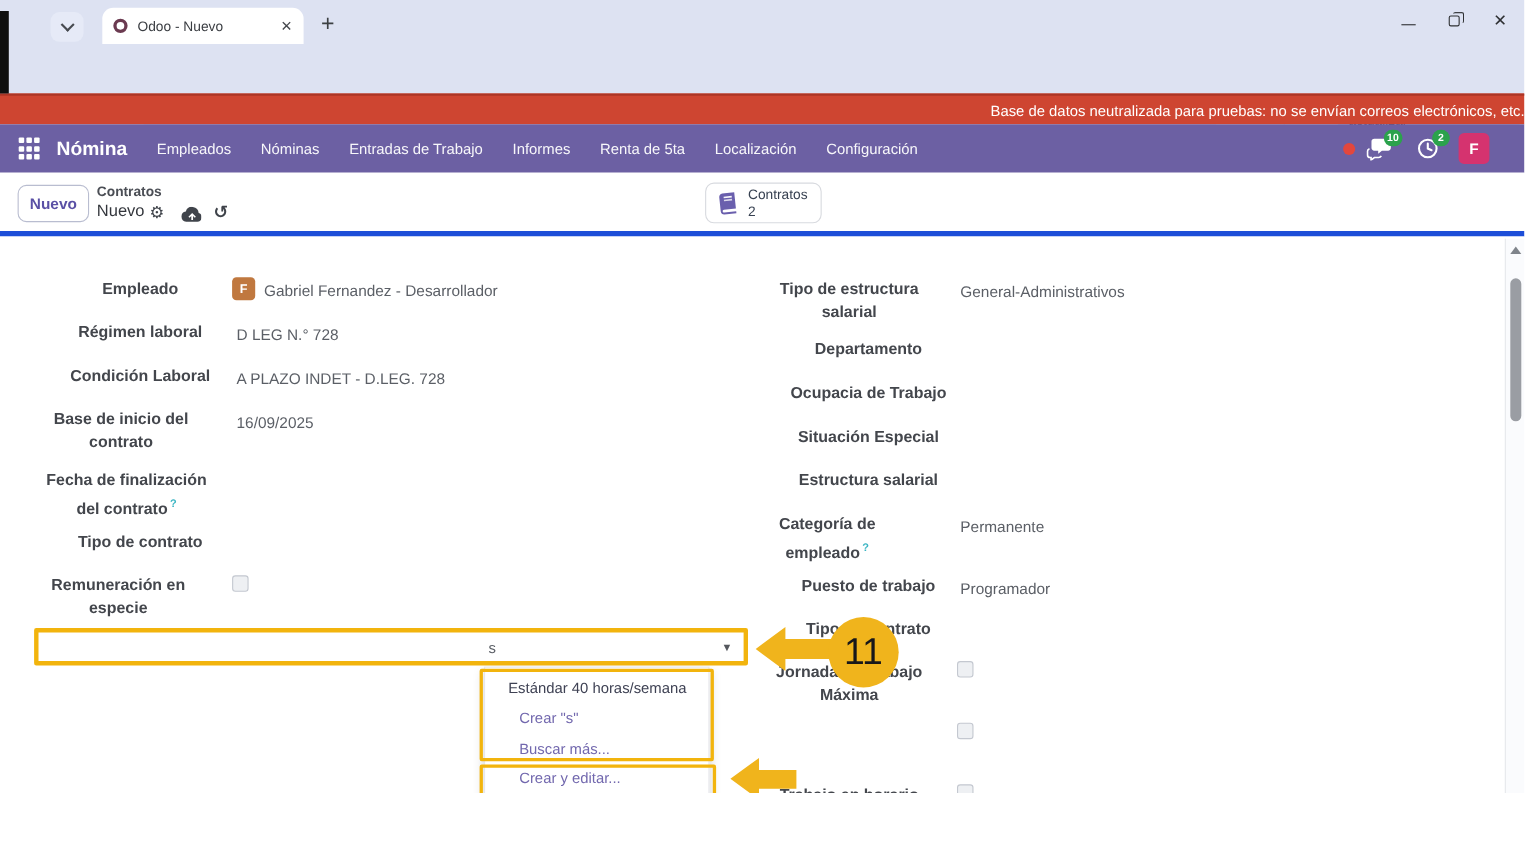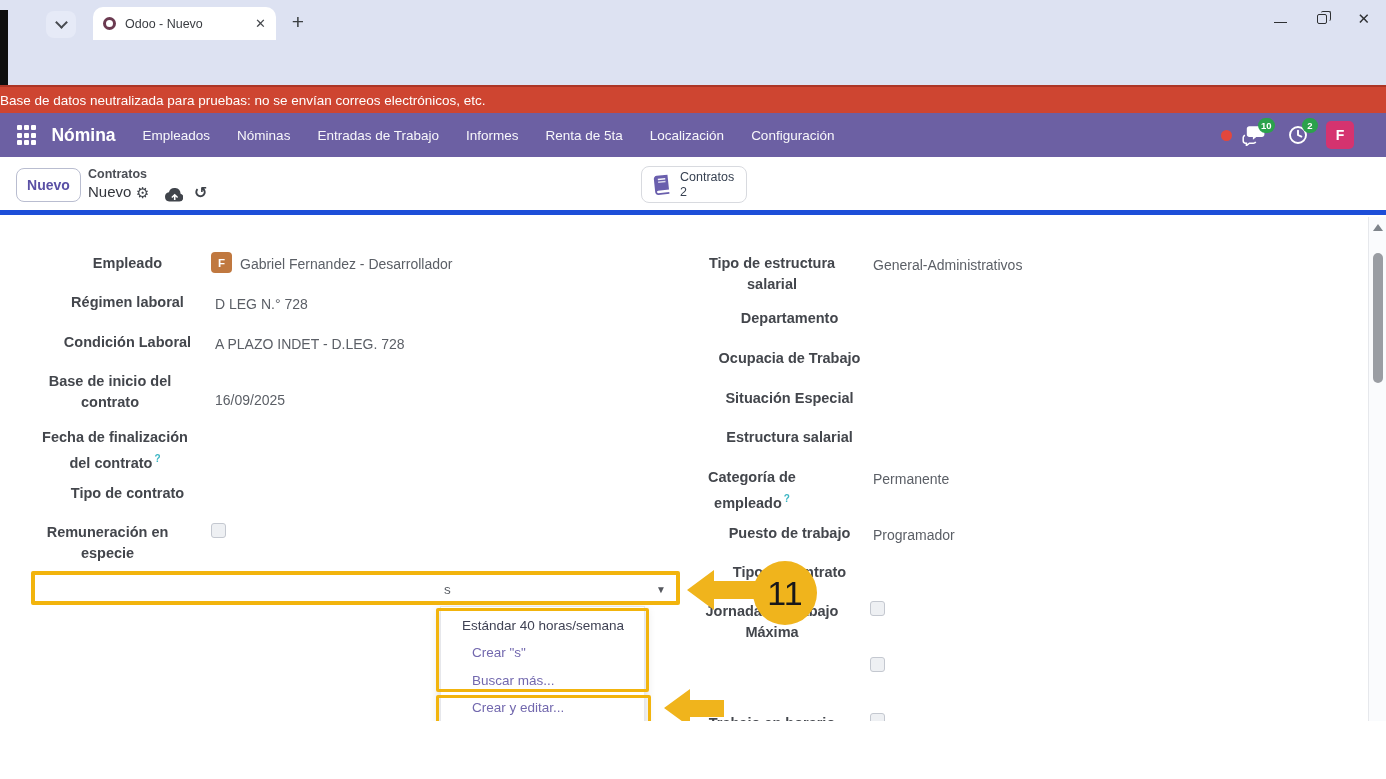--- a/index.html
+++ b/index.html
@@ -29,21 +29,21 @@
   .tb-icon{position:absolute;top:54px;cursor:pointer;}
   .tb-sep{position:absolute;left:1167px;top:53px;width:1px;height:20px;background:#bfc4d4;}
   .orange-ext{position:absolute;left:1186px;top:55px;width:15px;height:15px;border-radius:50%;background:#f2a31d;cursor:pointer;}
   .orange-ext::after{content:"";position:absolute;left:3px;top:9px;width:9px;height:2px;background:#ffd98a;border-radius:1px;}
   .relaunch{position:absolute;left:1212px;top:47px;height:31px;background:#d2e2fc;border-radius:16px;display:flex;align-items:center;padding:0 10px 0 14px;cursor:pointer;}
   .relaunch span{font-size:12.5px;color:#323f57;}
   .kebab{font-size:14px;color:#3c4043;margin-left:9px;}
 
   
   .banner{position:absolute;left:0;top:85px;width:1386px;height:28px;background:#ce4531;border-top:2px solid #ab3526;color:#fff;
-          display:flex;align-items:center;justify-content:flex-start;font-size:13.5px;}
+          display:flex;align-items:center;justify-content:flex-end;font-size:13.5px;}
 
   
   .navbar{position:absolute;left:0;top:113px;width:1386px;height:44px;background:#6c60a3;display:flex;align-items:center;}
   .grid9{display:grid;grid-template-columns:repeat(3,5px);gap:2.2px;margin-left:17px;cursor:pointer;}
   .grid9 i{width:5px;height:5px;background:#fff;border-radius:1px;}
   .app-title{color:#fff;font-size:17.5px;font-weight:600;margin-left:15px;margin-right:27px;cursor:pointer;}
   .nav-item{color:rgba(255,255,255,.95);font-size:13.5px;margin-right:27px;cursor:pointer;white-space:nowrap;}
   .nav-right{position:absolute;right:0;top:0;height:44px;width:170px;}
   .red-dot{position:absolute;left:5px;top:17px;width:11px;height:11px;border-radius:50%;background:#e3473d;}
   .systray{position:absolute;top:11px;cursor:pointer;}
@@ -220,21 +220,21 @@
     <span class="emp-avatar" style="left:211px;top:37px;">F</span>
     <div class="fvalue" style="left:240px;top:39px;">Gabriel Fernandez - Desarrollador</div>
 
     <div class="flabel" style="left:40px;top:77px;width:175px;"><span>Régimen laboral</span></div>
     <div class="fvalue" style="left:215px;top:79px;">D LEG N.° 728</div>
 
     <div class="flabel" style="left:40px;top:117px;width:175px;"><span>Condición Laboral</span></div>
     <div class="fvalue" style="left:215px;top:119px;">A PLAZO INDET - D.LEG. 728</div>
 
     <div class="flabel" style="left:40px;top:156px;width:140px;"><span>Base de inicio del contrato</span></div>
-    <div class="fvalue" style="left:215px;top:159px;margin-top:16px;">16/09/2025</div>
+    <div class="fvalue" style="left:215px;top:159px;">16/09/2025</div>
 
     <div class="flabel" style="left:40px;top:212px;width:150px;"><span>Fecha de finalización del contrato</span><sup class="help">?</sup></div>
 
     <div class="flabel" style="left:40px;top:268px;width:175px;"><span>Tipo de contrato</span></div>
 
     <div class="flabel" style="left:40px;top:307px;width:135px;"><span>Remuneración en especie</span></div>
     <div class="checkbox" style="left:211px;top:308px;"></div>
 
     <div class="typed" style="left:444px;top:367px;">s</div>
     <span class="caret" style="left:656px;top:369px;">▼</span>

